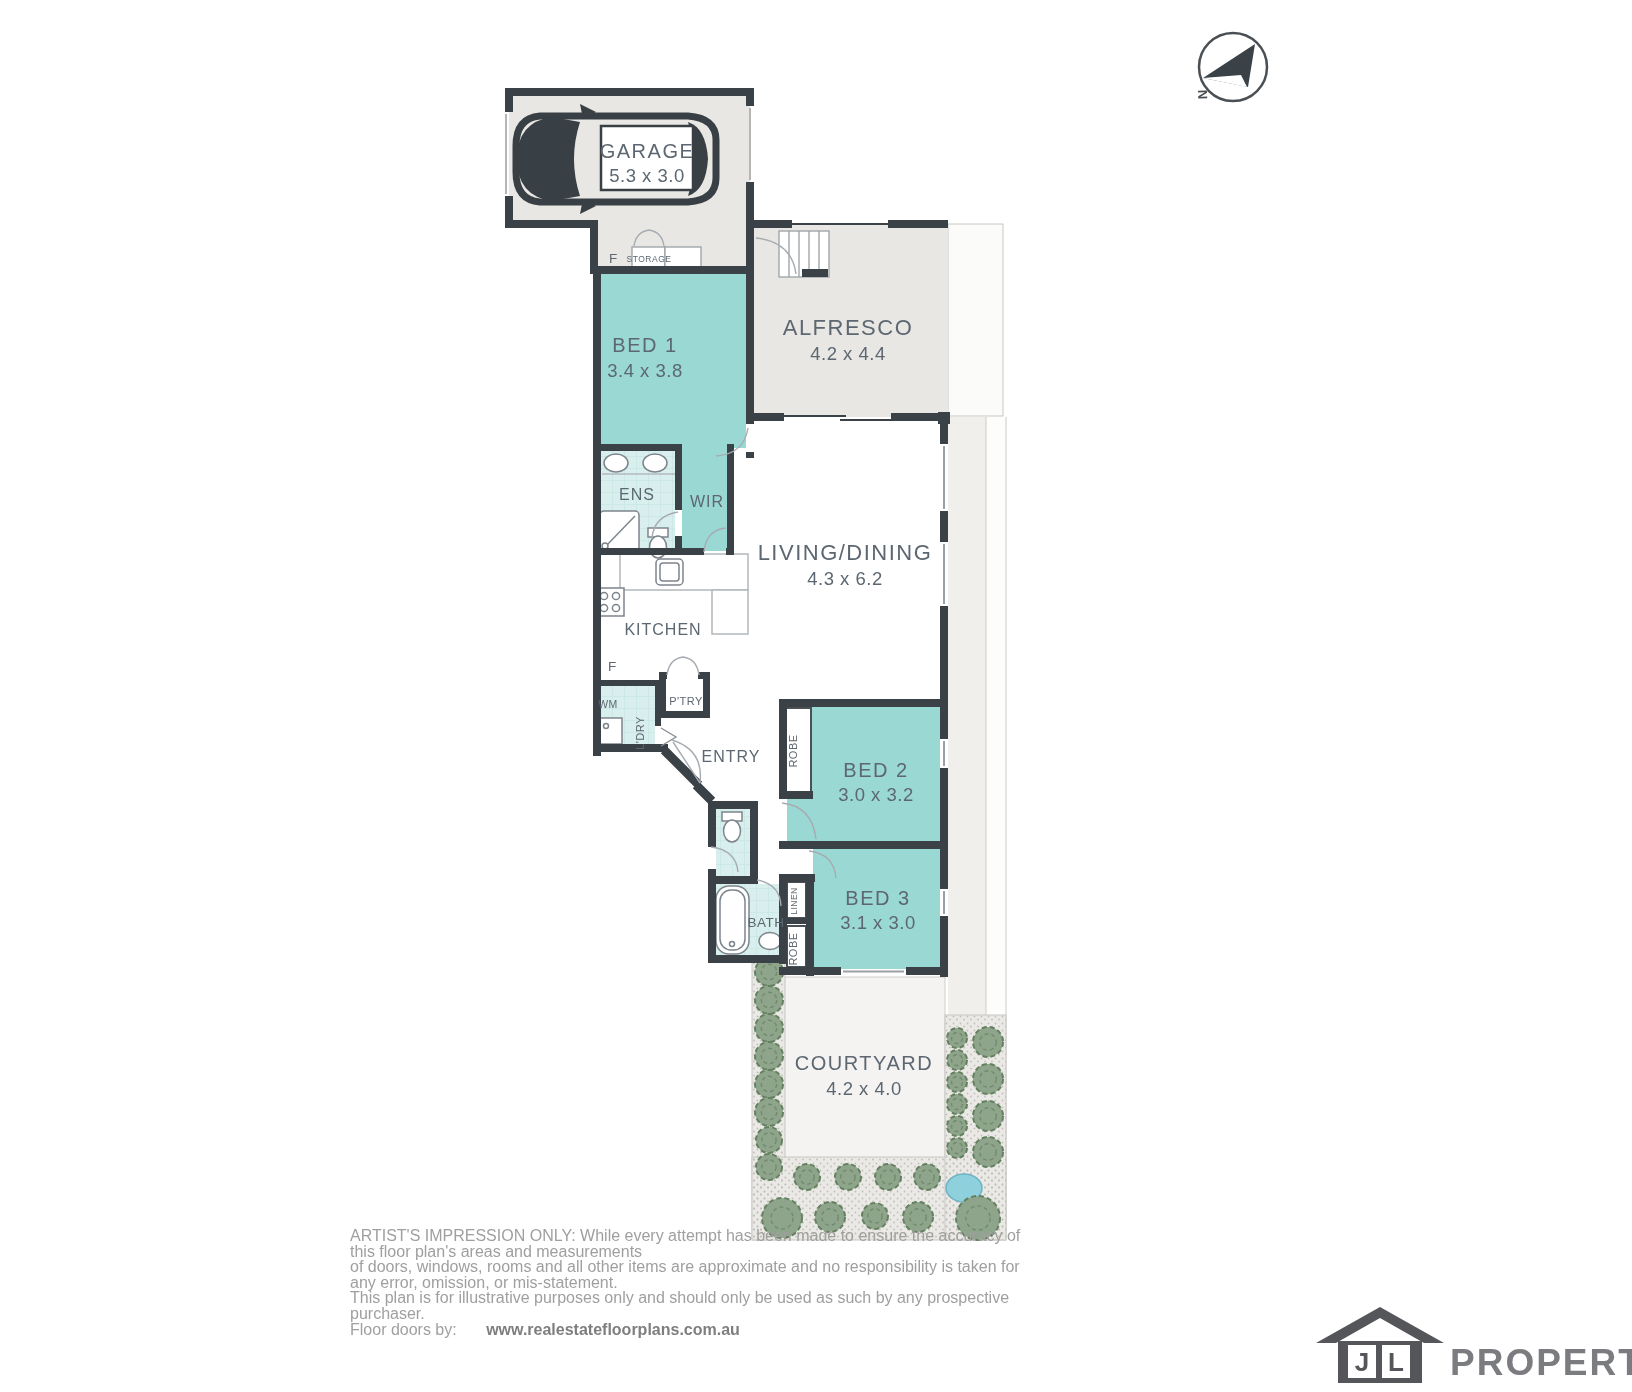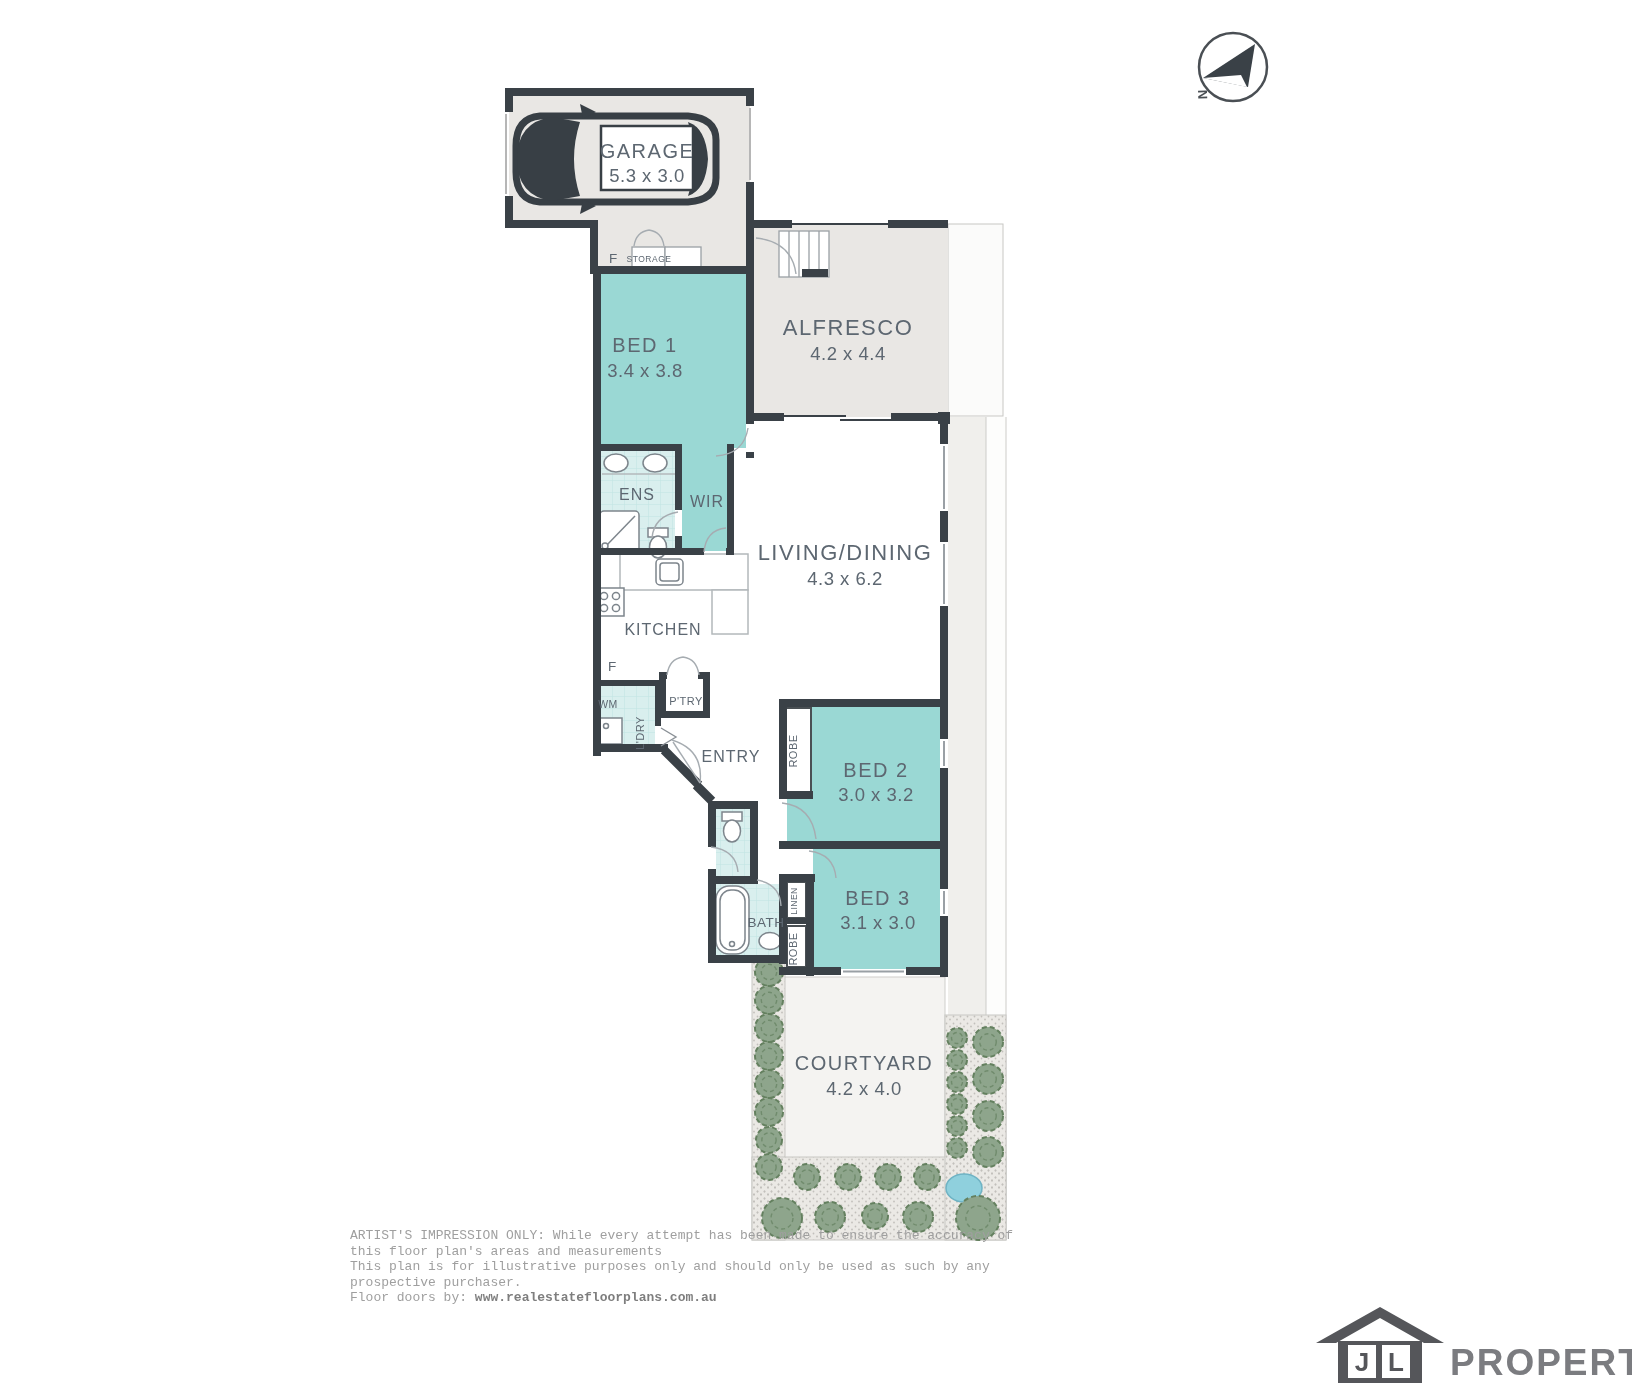--- a/index.html
+++ b/index.html
@@ -9,22 +9,22 @@
   svg text{font-family:"Liberation Sans", sans-serif;fill:#5d6771;}
   .room-name{font-size:20px;letter-spacing:1.5px;}
   .room-name-lg{font-size:22px;letter-spacing:1.5px;}
   .room-dims{font-size:18.5px;letter-spacing:0.5px;}
   .lbl-md{font-size:16px;letter-spacing:1px;}
   .lbl-sm{font-size:11px;letter-spacing:0.5px;}
   .lbl-xs{font-size:8.5px;letter-spacing:0.5px;}
   .lbl-f{font-size:13.5px;}
   .lbl-bath{font-size:13.5px;letter-spacing:0.5px;}
   .disclaimer{position:absolute;left:350px;top:1228px;width:680px;color:#9f9f9f;
-    font-size:13px;line-height:15.6px;font-family:Liberation Mono, monospace;}
-  .disclaimer b{color:#7e7e7e;}
+    font-size:16px;line-height:15.6px;}
+  .disclaimer b{color:#7e7e7e;margin-left:25px;}
   .logo{position:absolute;left:1312px;top:1296px;width:320px;height:90px;}
 </style>
 </head>
 <body>
 
 <div class="canvas">
 <svg class="plan-svg" width="1632" height="1392" viewBox="0 0 1632 1392">
   <defs>
     <pattern id="tiles" width="12" height="12" patternUnits="userSpaceOnUse">
       <path d="M12 0 H0 V12" fill="none" stroke="#c0e3e1" stroke-width="1"></path>
@@ -311,20 +311,21 @@
   <g>
     <circle cx="1233" cy="67" r="34" fill="none" stroke="#4a4f54" stroke-width="2.5"></circle>
     <polygon points="1203,78 1255,44 1248,87" fill="#3a4147"></polygon>
     <polygon points="1203,78 1241,75 1247,87" fill="#ffffff"></polygon>
     <text x="1198" y="90" transform="rotate(88 1198 90)" style="font-size:13px;font-weight:bold;fill:#4a4f54">N</text>
   </g>
 </svg>
 
 <div class="disclaimer">
   <div>ARTIST'S IMPRESSION ONLY: While every attempt has been made to ensure the accuracy of this floor plan's areas and measurements</div>
+  <div>of doors, windows, rooms and all other items are approximate and no responsibility is taken for any error, omission, or mis-statement.</div>
   <div>This plan is for illustrative purposes only and should only be used as such by any prospective purchaser.</div>
   <div><span>Floor doors by: </span><b>www.realestatefloorplans.com.au</b></div>
 </div>
 
 <div class="logo">
   <svg width="320" height="90" viewBox="0 0 320 90">
     <polygon points="4,47 68,11 132,47 112,47 68,22 24,47" fill="#55565a"></polygon>
     <rect x="26" y="45" width="84" height="42" fill="#55565a"></rect>
     <rect x="36" y="49" width="28" height="33" fill="#ffffff"></rect>
     <rect x="70" y="49" width="28" height="33" fill="#ffffff"></rect>

